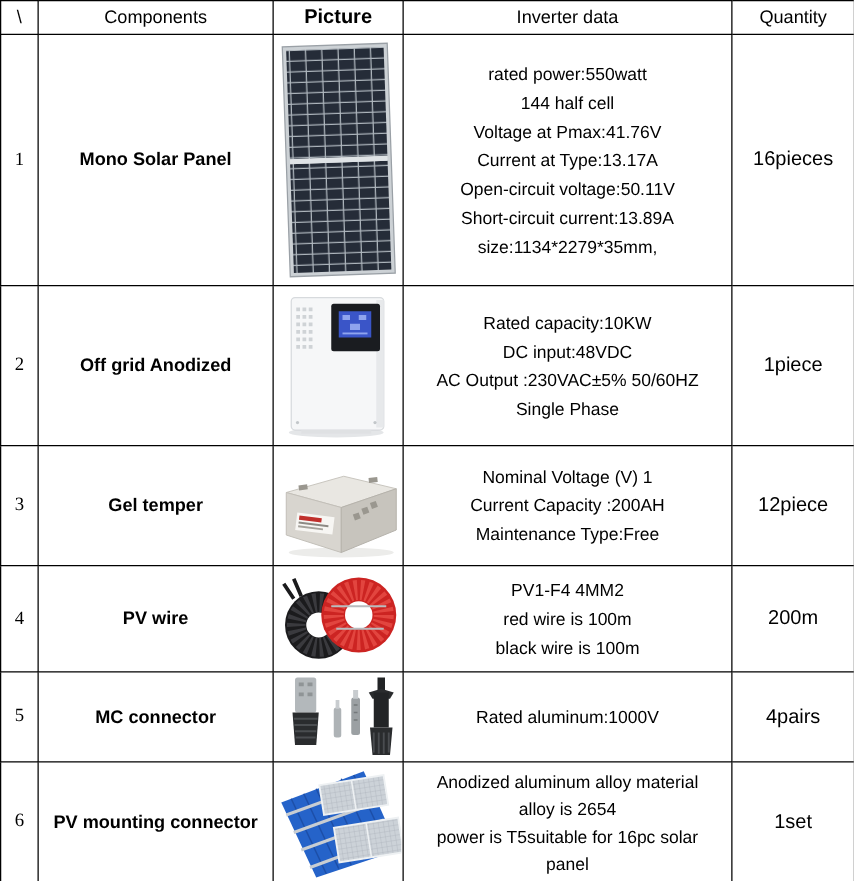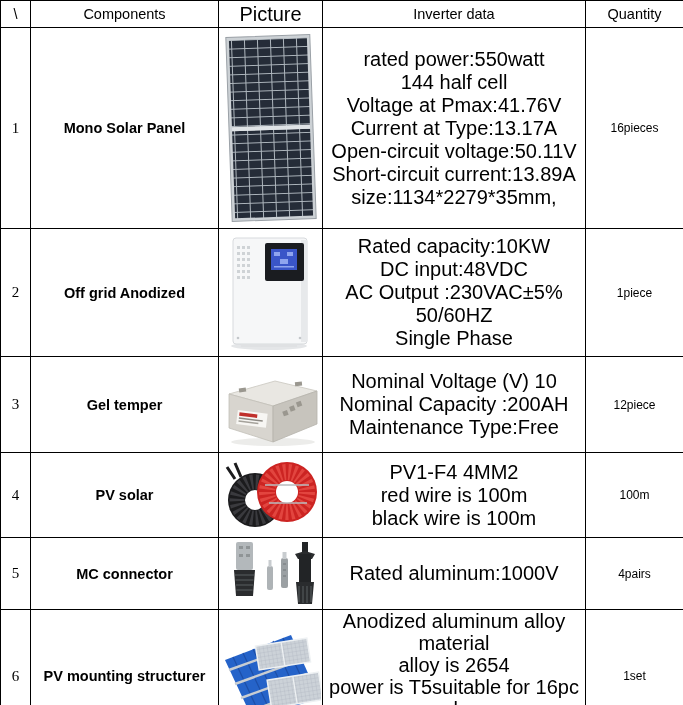--- a/index.html
+++ b/index.html
@@ -12,27 +12,27 @@
   col.c-tech{width:263px;}
   col.c-qty{width:98px;}
   tr.hdr{height:27px;}
   tr.r1{height:201px;}
   tr.r2{height:128px;}
   tr.r3{height:96px;}
   tr.r4{height:85px;}
   tr.r5{height:72px;}
   tr.r6{height:96px;}
   th{font-weight:normal;font-size:14.5px;}
-  th.pic-hdr{font-size:20px;font-weight:400;}
+  th.pic-hdr{font-size:16px;font-weight:700;}
   td.idx{font-family:"Liberation Serif",serif;font-size:15px;}
   td.comp{font-size:14.5px;font-weight:bold;}
-  td.tech{font-size:20px;}
+  td.tech{font-size:14px;}
   .tech-line{line-height:23px;}
   tr.r6 .tech-line{line-height:22px;}
-  td.qty{font-size:12px;}
+  td.qty{font-size:16px;}
   .pic-wrap{display:flex;align-items:center;justify-content:center;}
 </style>
 </head>
 <body>
 
 <table class="spec">
   <colgroup>
       <col class="c-idx">
       <col class="c-comp">
       <col class="c-pic">
@@ -154,30 +154,30 @@
           </g>
           <g transform="rotate(-20 72 52)" fill="#9a978f">
             <rect x="62" y="48" width="5" height="5"></rect>
                 <rect x="70" y="46" width="5" height="5"></rect>
                 <rect x="78" y="44" width="5" height="5"></rect>
           </g>
         </svg>
       </div>
     </td>
     <td class="tech">
-      <div class="tech-line">Nominal Voltage (V) 10</div>
-      <div class="tech-line">Nominal Capacity :200AH</div>
+      <div class="tech-line">Nominal Voltage (V) 1</div>
+      <div class="tech-line">Current Capacity :200AH</div>
       <div class="tech-line">Maintenance Type:Free</div>
     </td>
     <td class="qty">12piece</td>
   </tr>
 
   <tr class="r4">
     <td class="idx">4</td>
-    <td class="comp">PV solar</td>
+    <td class="comp">PV wire</td>
     <td>
       <div class="pic-wrap">
         <svg width="100" height="80" viewBox="0 0 100 80">
           <g>
             <circle cx="34" cy="45" r="27" fill="#1b1b1d"></circle>
             <circle cx="34" cy="45" r="18" fill="none" stroke="#3a3a3e" stroke-width="15" stroke-dasharray="2.5 2.5"></circle>
             <circle cx="34" cy="45" r="10" fill="#ffffff"></circle>
             <path d="M14 24 L6 12 M20 22 L14 8" stroke="#1b1b1d" stroke-width="3" fill="none"></path>
           </g>
           <g>
@@ -187,21 +187,21 @@
             <path d="M44 30 h44 M48 48 h38" stroke="#b9bcbf" stroke-width="1.6"></path>
           </g>
         </svg>
       </div>
     </td>
     <td class="tech">
       <div class="tech-line">PV1-F4 4MM2</div>
       <div class="tech-line">red wire is 100m</div>
       <div class="tech-line">black wire is 100m</div>
     </td>
-    <td class="qty">100m</td>
+    <td class="qty">200m</td>
   </tr>
 
   <tr class="r5">
     <td class="idx">5</td>
     <td class="comp">MC connector</td>
     <td>
       <div class="pic-wrap">
         <svg width="100" height="68" viewBox="0 0 100 68">
           <rect x="15" y="2" width="17" height="28" rx="2" fill="#b3b8bb"></rect>
           <rect x="18" y="6" width="4" height="3" fill="#8f9496"></rect>
@@ -228,21 +228,21 @@
       </div>
     </td>
     <td class="tech">
       <div class="tech-line">Rated aluminum:1000V</div>
     </td>
     <td class="qty">4pairs</td>
   </tr>
 
   <tr class="r6">
     <td class="idx">6</td>
-    <td class="comp">PV mounting structurer</td>
+    <td class="comp">PV mounting connector</td>
     <td>
       <div class="pic-wrap">
         <svg width="100" height="92" viewBox="0 0 100 92">
           <defs>
             <pattern id="pvgrid" width="4" height="4" patternUnits="userSpaceOnUse">
               <rect width="4" height="4" fill="#ccd2d8"></rect>
               <path d="M4 0V4M0 4H4" stroke="#aab2ba" stroke-width="0.6" fill="none"></path>
             </pattern>
           </defs>
           <polygon points="4,30 70,5 98,68 32,90" fill="#2563c9"></polygon>

